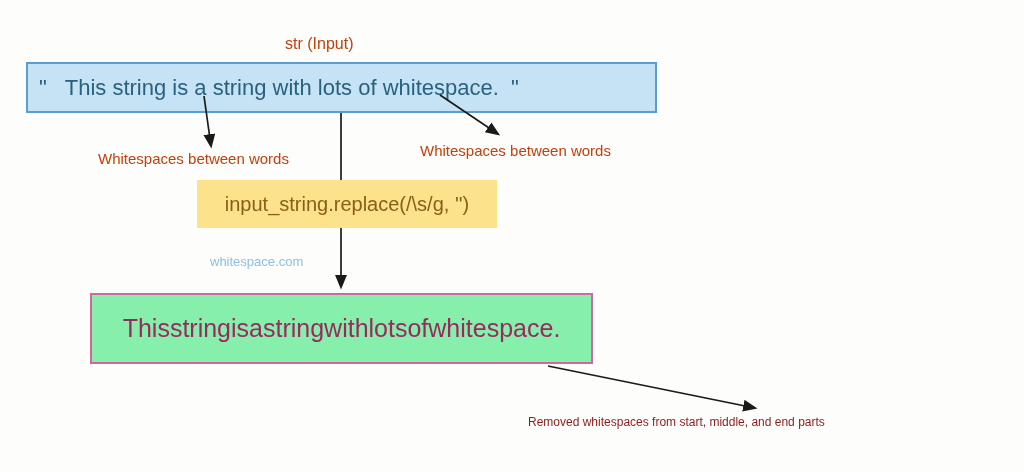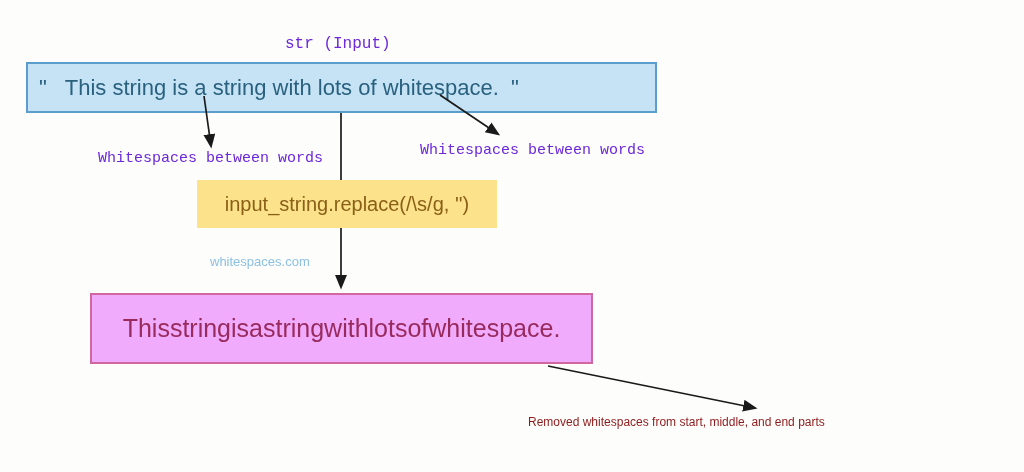--- a/index.html
+++ b/index.html
@@ -6,25 +6,24 @@
   #canvas {
     position: relative;
     width: 1024px;
     height: 472px;
     background: #fdfdfc;
     font-family: "Liberation Sans", sans-serif;
     overflow: hidden;
   }
   .abs { position: absolute; }
   .lbl {
-    color: #6d28d9;
+    color: #c2410c;
     font-size: 15px;
     white-space: nowrap;
     z-index: 1;
-    font-family: Liberation Mono, monospace;
   }
   #input-label {
     left: 285px; top: 35px;
     font-size: 16px;
   }
   #input-box {
     left: 26px; top: 62px;
     width: 631px; height: 51px;
     background: #c5e3f5;
     border: 2px solid #5b9ecd;
@@ -55,21 +54,21 @@
   }
   #watermark {
     left: 210px; top: 254px;
     font-size: 13px;
     color: #8cc0e2;
     z-index: 1;
   }
   #output-box {
     left: 90px; top: 293px;
     width: 503px; height: 71px;
-    background: #f0abfc;
+    background: #86efac;
     border: 2px solid #d0679f;
     box-sizing: border-box;
     display: flex; align-items: center; justify-content: center;
     z-index: 1;
   }
   #output-box span {
     font-size: 25px;
     color: #992a5e;
     white-space: nowrap;
   }
@@ -116,21 +115,21 @@
   </svg>
 
   <div class="abs lbl" id="left-annotation">Whitespaces between words</div>
 
   <div class="abs lbl" id="right-annotation">Whitespaces between words</div>
 
   <div class="abs" id="code-box">
     <span>input_string.replace(/\s/g, '')</span>
   </div>
 
-  <div class="abs" id="watermark">whitespaces.com</div>
+  <div class="abs" id="watermark">whitespace.com</div>
 
   <div class="abs" id="output-box">
     <span>Thisstringisastringwithlotsofwhitespace.</span>
   </div>
 
 
   <div class="abs" id="result-annotation">Removed whitespaces from start, middle, and end parts</div>
 
 </div>
 

